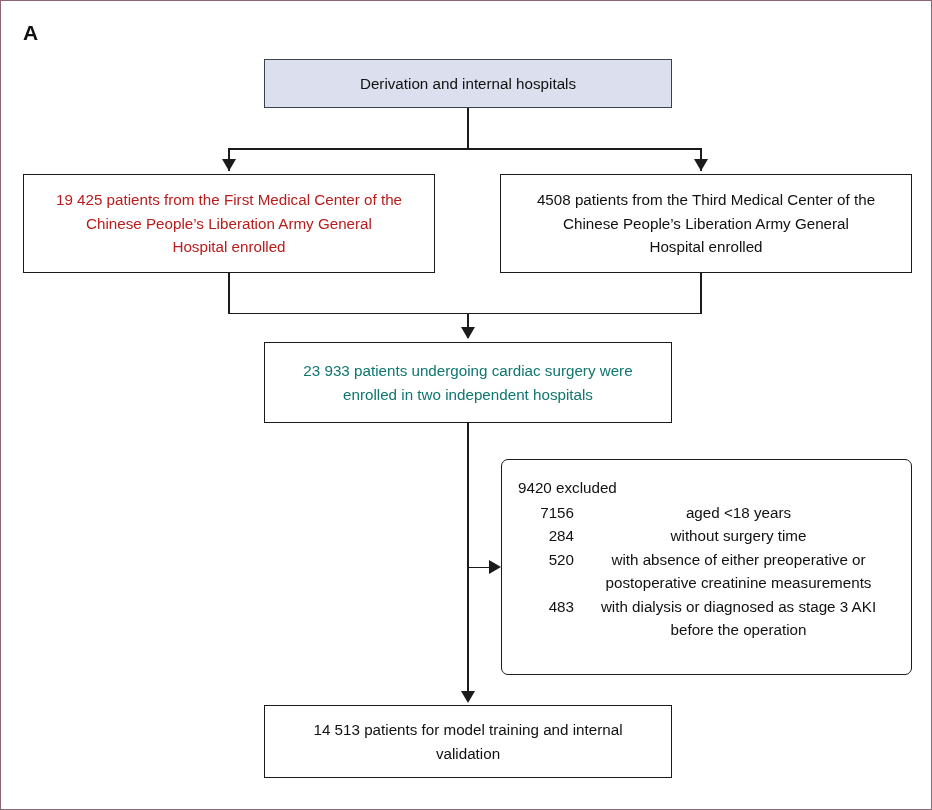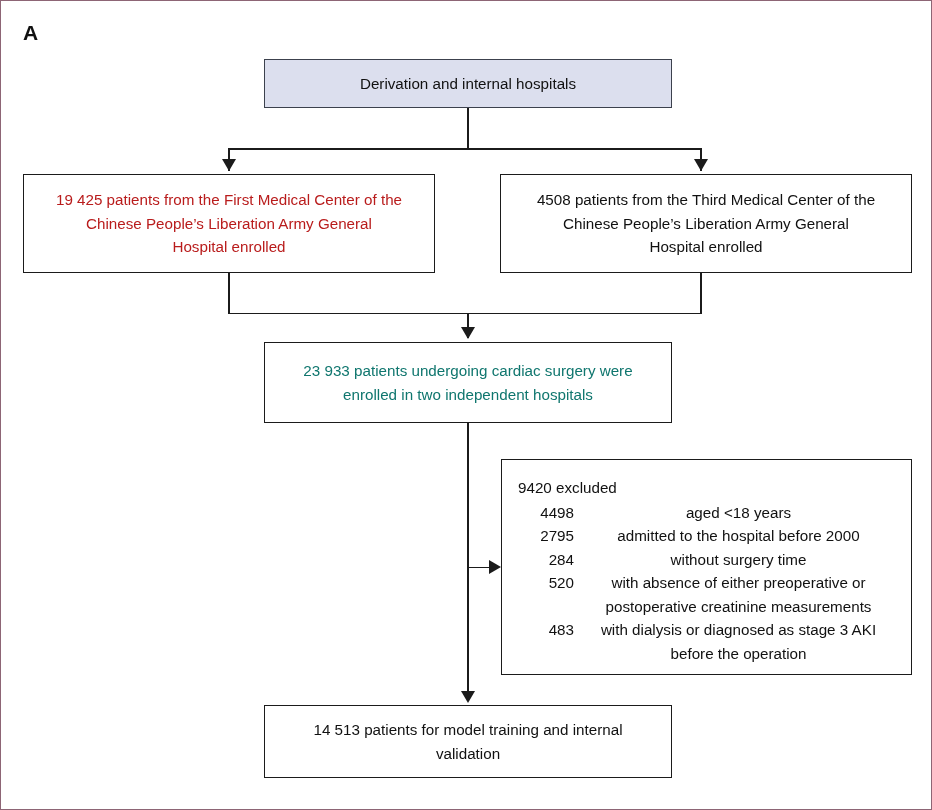--- a/index.html
+++ b/index.html
@@ -56,20 +56,21 @@
   
   .node.header-node {
     background: #dcdfee;
     border: 1.8px solid #3c414d;
   }
 
   
   .node.exclusion-node {
     display: block;
     padding: 16px 14px 16px 16px;
+    border-radius: 7px;
   }
 
   .excl-title {
     font-size: 15.2px;
     color: #111111;
     line-height: 1.55;
     margin-bottom: 1px;
   }
 
   .excl-list {
@@ -169,26 +170,22 @@
   <div class="conn v" style="left:466.2px; top:422px; height:278px;"></div>
   <div class="arrow-down" style="left:459.5px; top:690px;"></div>
 
   <div class="conn h" style="left:467px; top:565.5px; width:22px;"></div>
   <div class="arrow-right" style="left:488px; top:559px;"></div>
 
   <div class="node exclusion-node" style="left: 500px; top: 458px; width: 411px; height: 216px; border-color: rgb(27, 27, 27); color: rgb(17, 17, 17);">
     <div class="excl-title">9420 excluded</div>
     <ul class="excl-list" id="exclusion-list">
         <li class="excl-item">
-          <span class="excl-num">4498</span>
+          <span class="excl-num">7156</span>
           <span class="excl-label">aged &lt;18 years</span>
-        </li>
-        <li class="excl-item">
-          <span class="excl-num">2795</span>
-          <span class="excl-label">admitted to the hospital before 2000</span>
         </li>
         <li class="excl-item">
           <span class="excl-num">284</span>
           <span class="excl-label">without surgery time</span>
         </li>
         <li class="excl-item">
           <span class="excl-num">520</span>
           <span class="excl-label">with absence of either preoperative or postoperative creatinine measurements</span>
         </li>
         <li class="excl-item">

